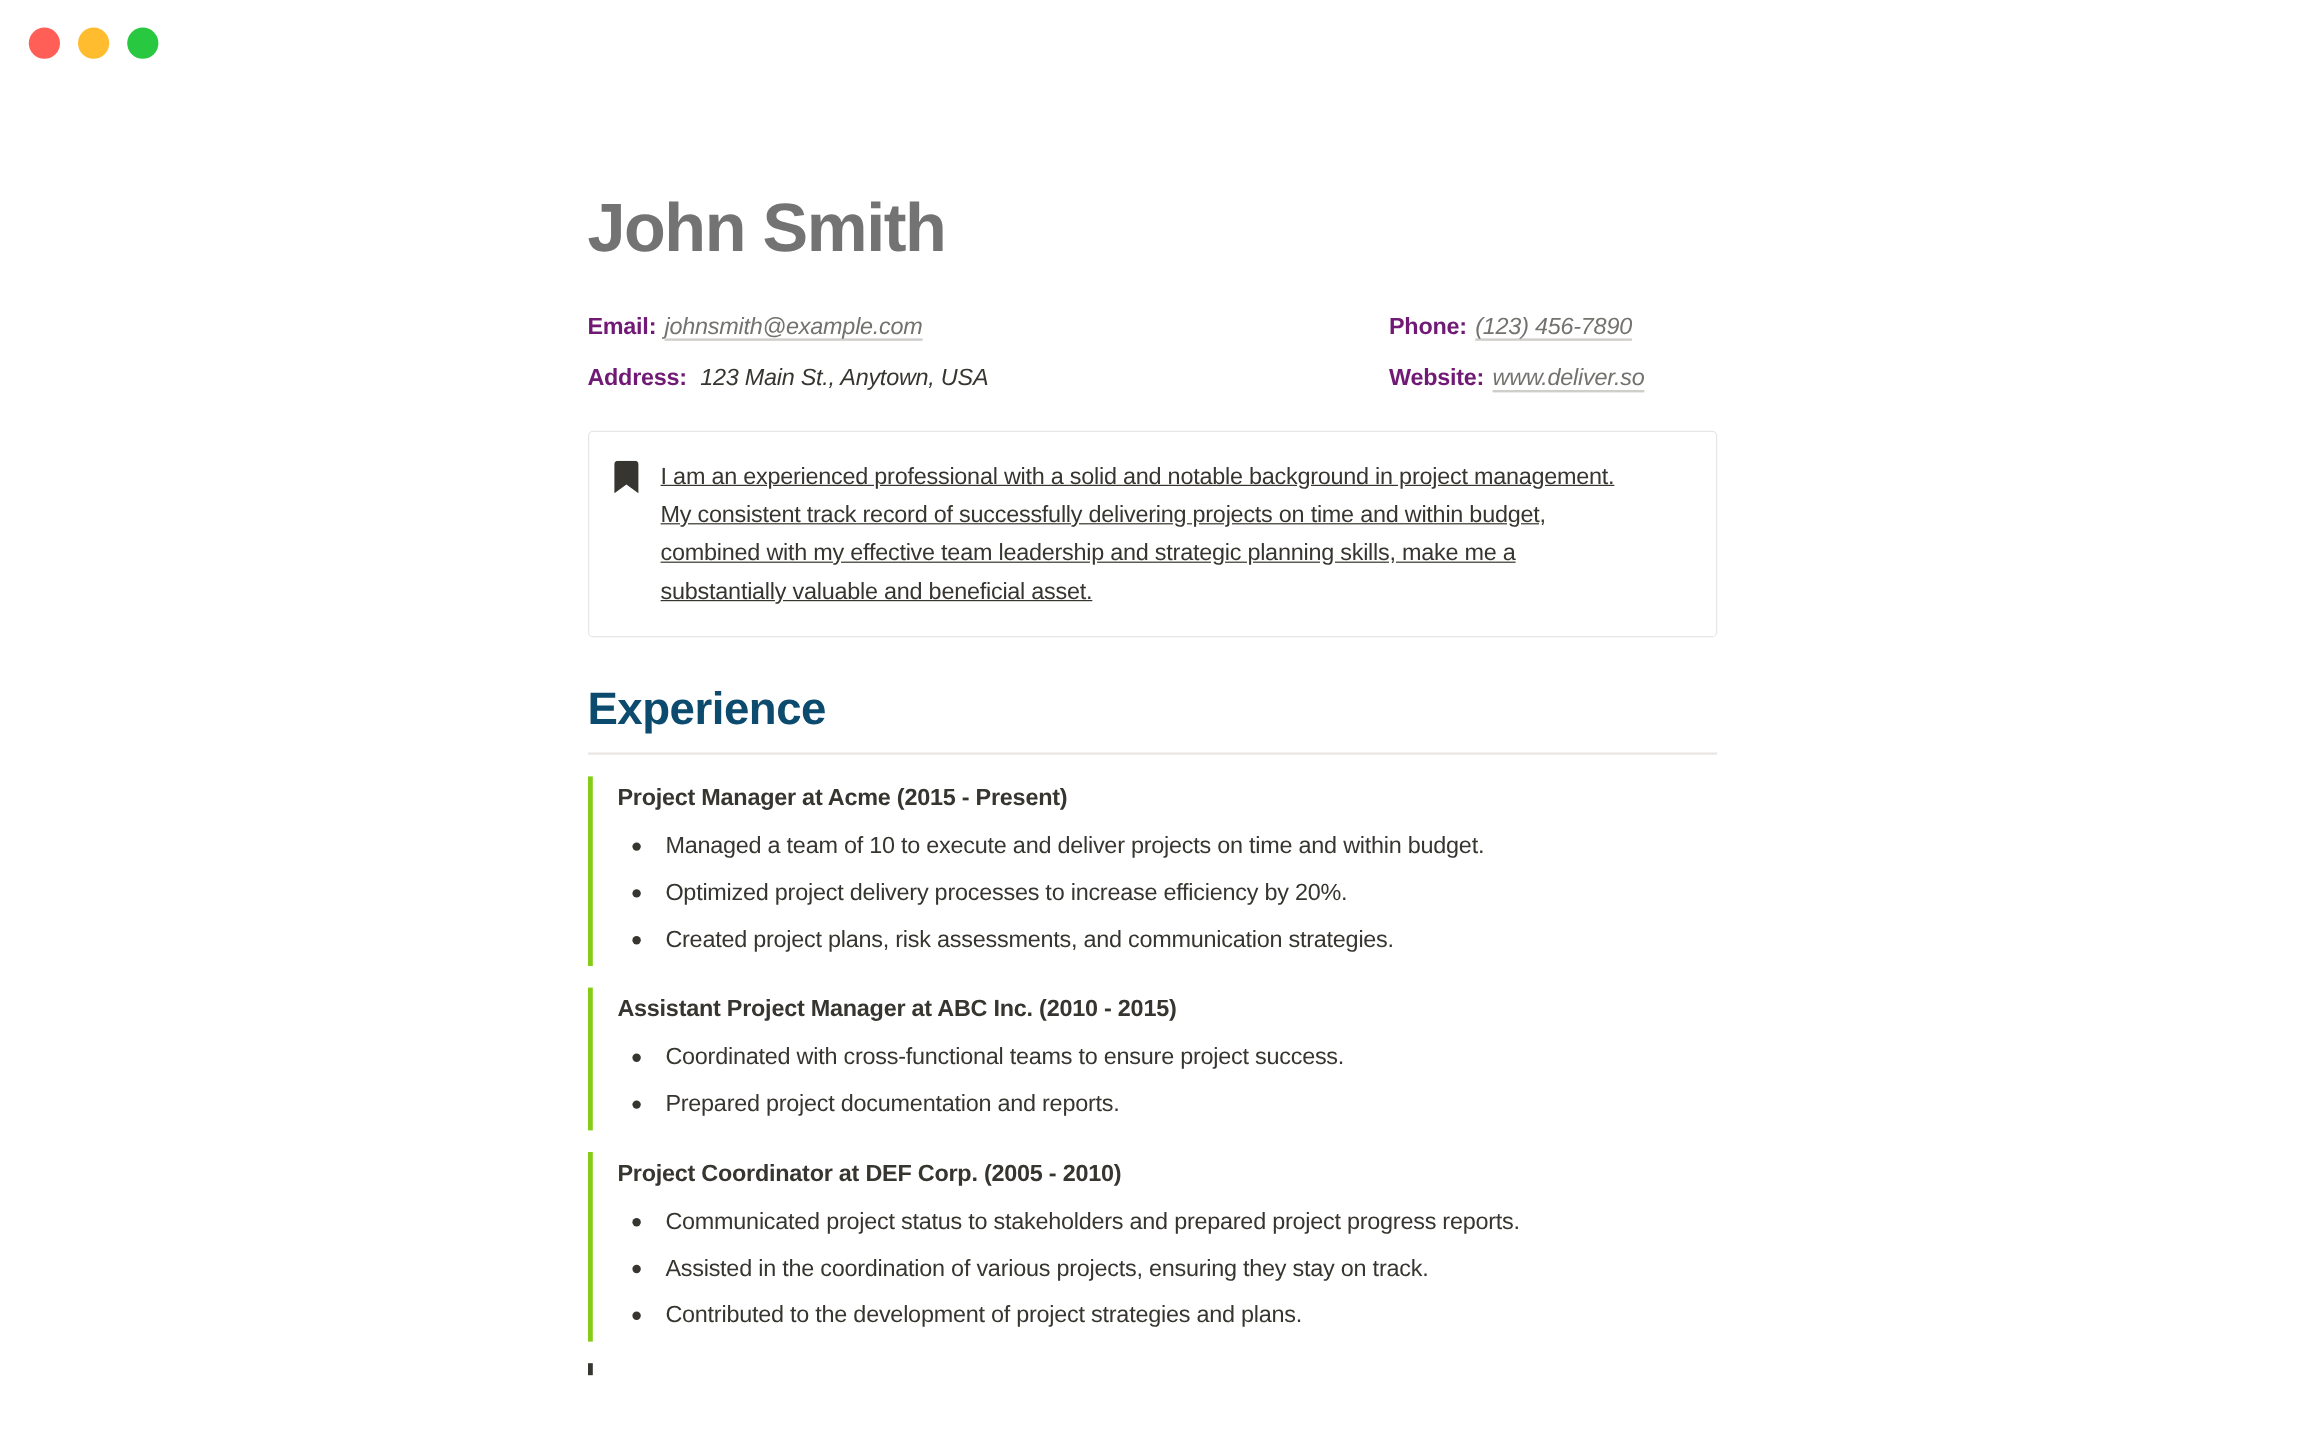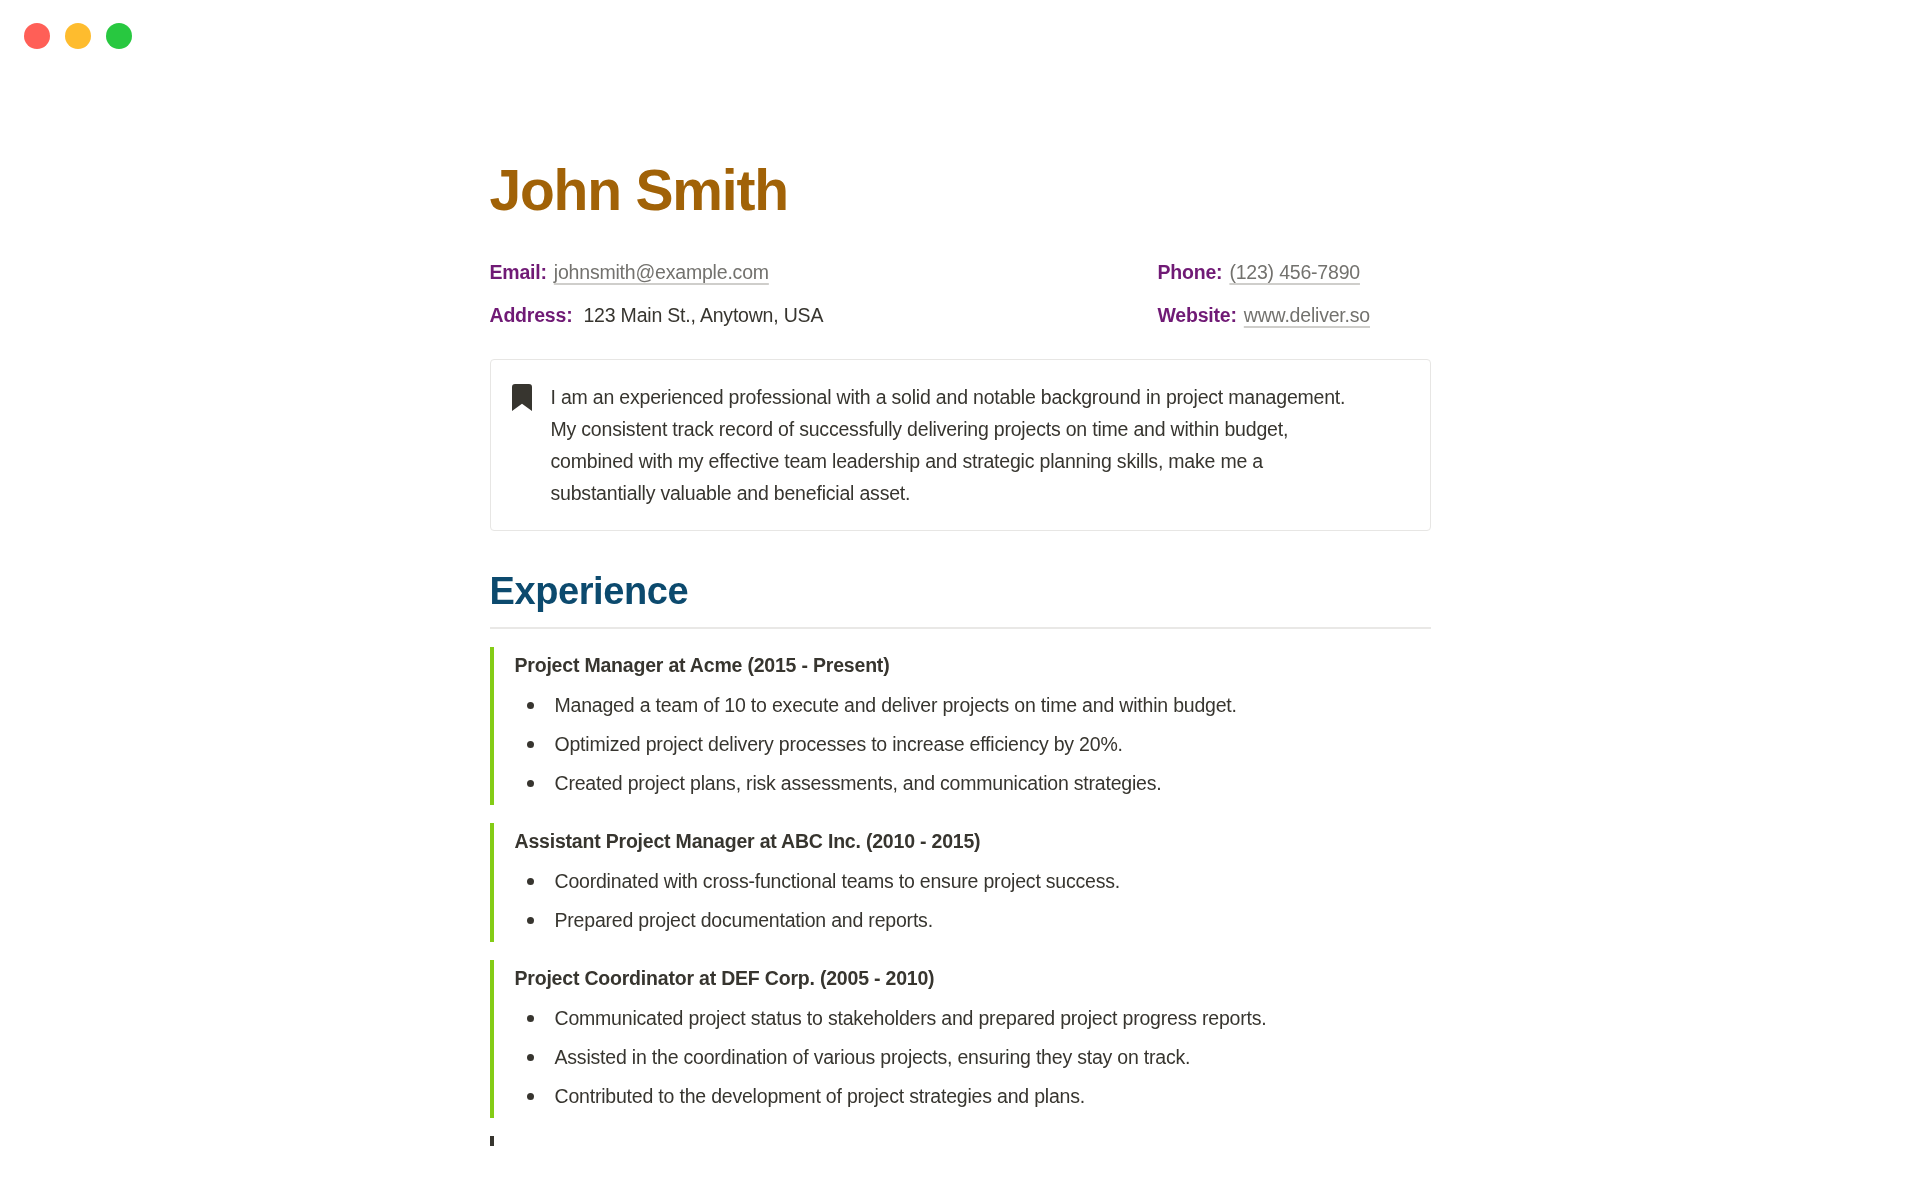--- a/index.html
+++ b/index.html
@@ -18,52 +18,53 @@
   .tl.red    { background: #ff5f57; }
   .tl.yellow { background: #febc2e; }
   .tl.green  { background: #28c840; }
 
   
   .content { width: 941px; margin: 0 auto; padding-top: 157px; }
 
   h1.page-title {
     margin: 0;
     font-size: 57px; line-height: 66px; font-weight: 700;
-    letter-spacing: -1.2px; color: #a16207;
+    letter-spacing: -1.2px; color: #737373;
   }
 
   
   .contact {
     margin-top: 35px;
     display: grid;
     grid-template-columns: 668px 1fr;
     row-gap: 14px;
     font-size: 19.5px; line-height: 29px; letter-spacing: -0.2px;
   }
   .c-label { font-weight: 700; color: #701a75; text-align: right; }
-  .c-value { margin-left: 7px; }
+  .c-value { margin-left: 7px; font-style: italic; }
   .c-value.plain { color: #37352f; margin-left: 11px; }
   .link {
     color: #73726e;
     text-decoration: underline;
     text-decoration-color: #cfcecb;
     text-decoration-thickness: 1.5px;
     text-underline-offset: 4px;
     cursor: pointer;
   }
 
   
   .callout {
     box-sizing: border-box;
     margin-top: 29px;
     border: 1px solid #e7e6e4;
     border-radius: 4px;
     padding: 21px 16px 21px 19px;
     display: flex; align-items: flex-start; gap: 17px;
     background: #ffffff;
+    text-decoration: underline;
   }
   .callout .icon-wrap { flex: 0 0 auto; margin-top: 3px; line-height: 0; }
   .callout p {
     margin: 0;
     font-size: 19.5px; line-height: 32px; letter-spacing: -0.2px;
     max-width: 815px; color: #37352f;
   }
 
   
   h2.section-heading {

